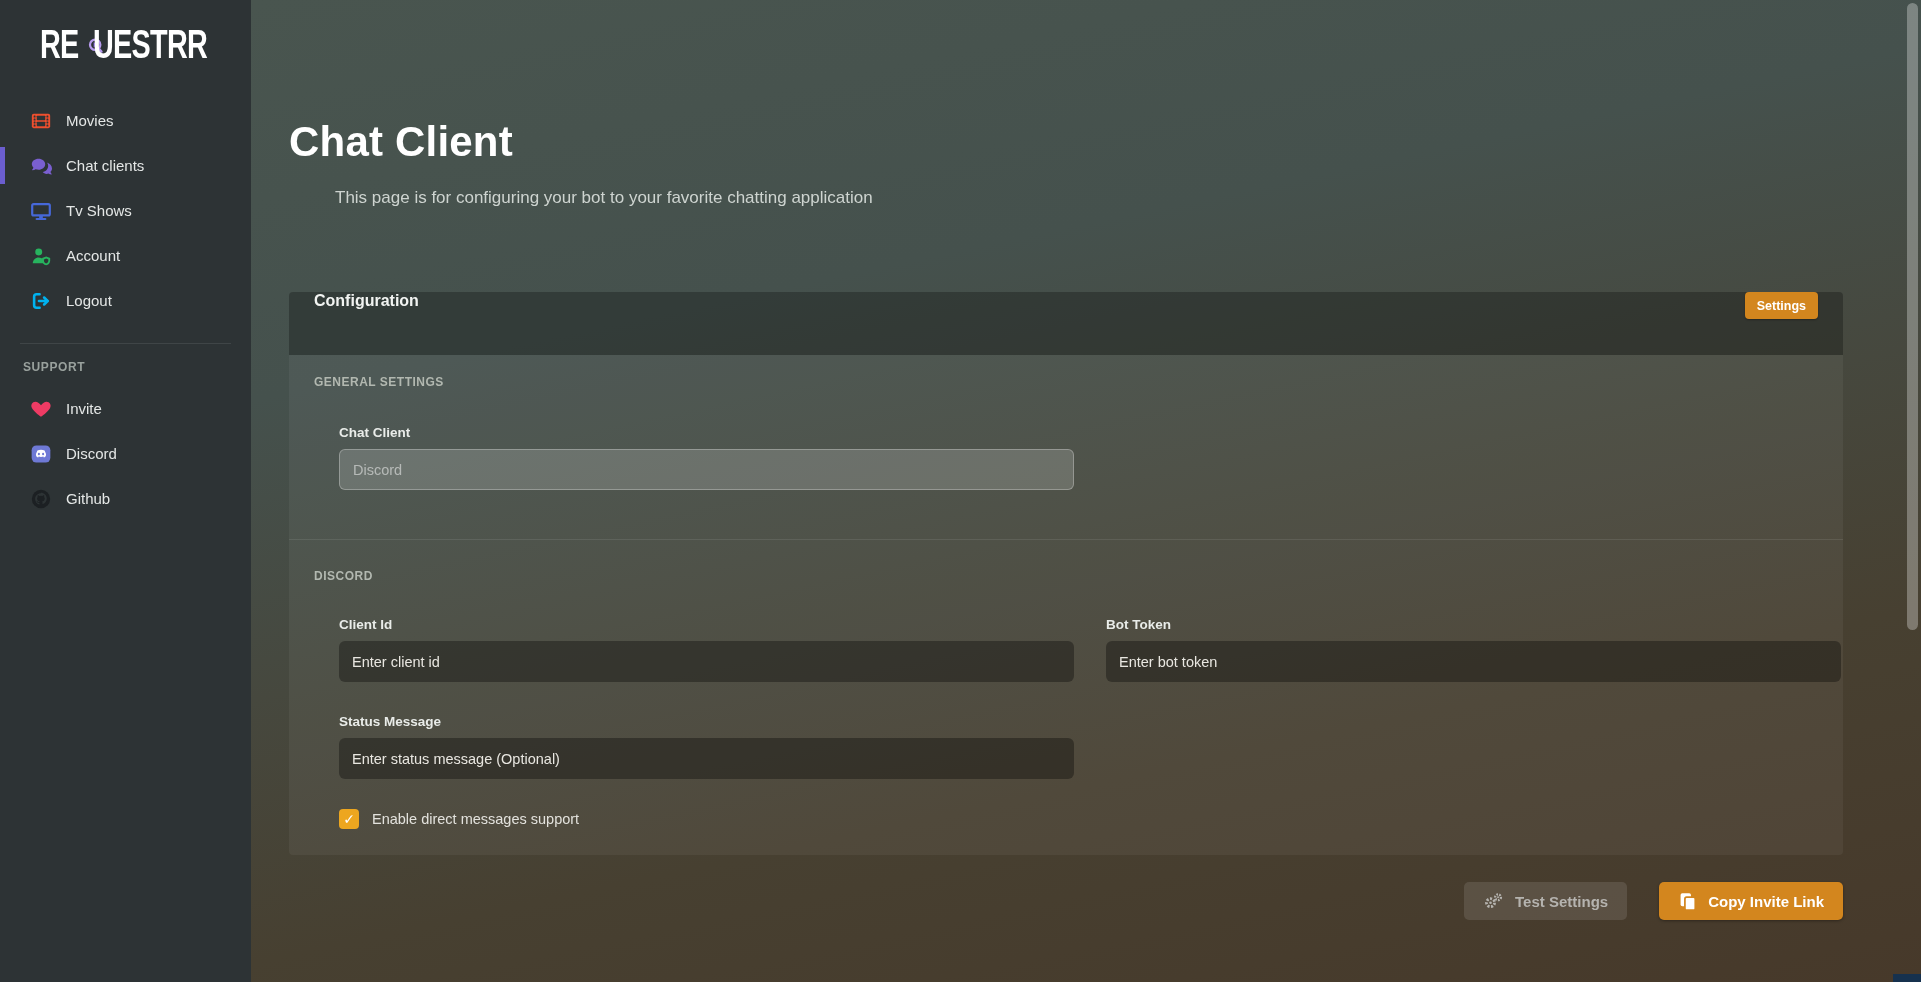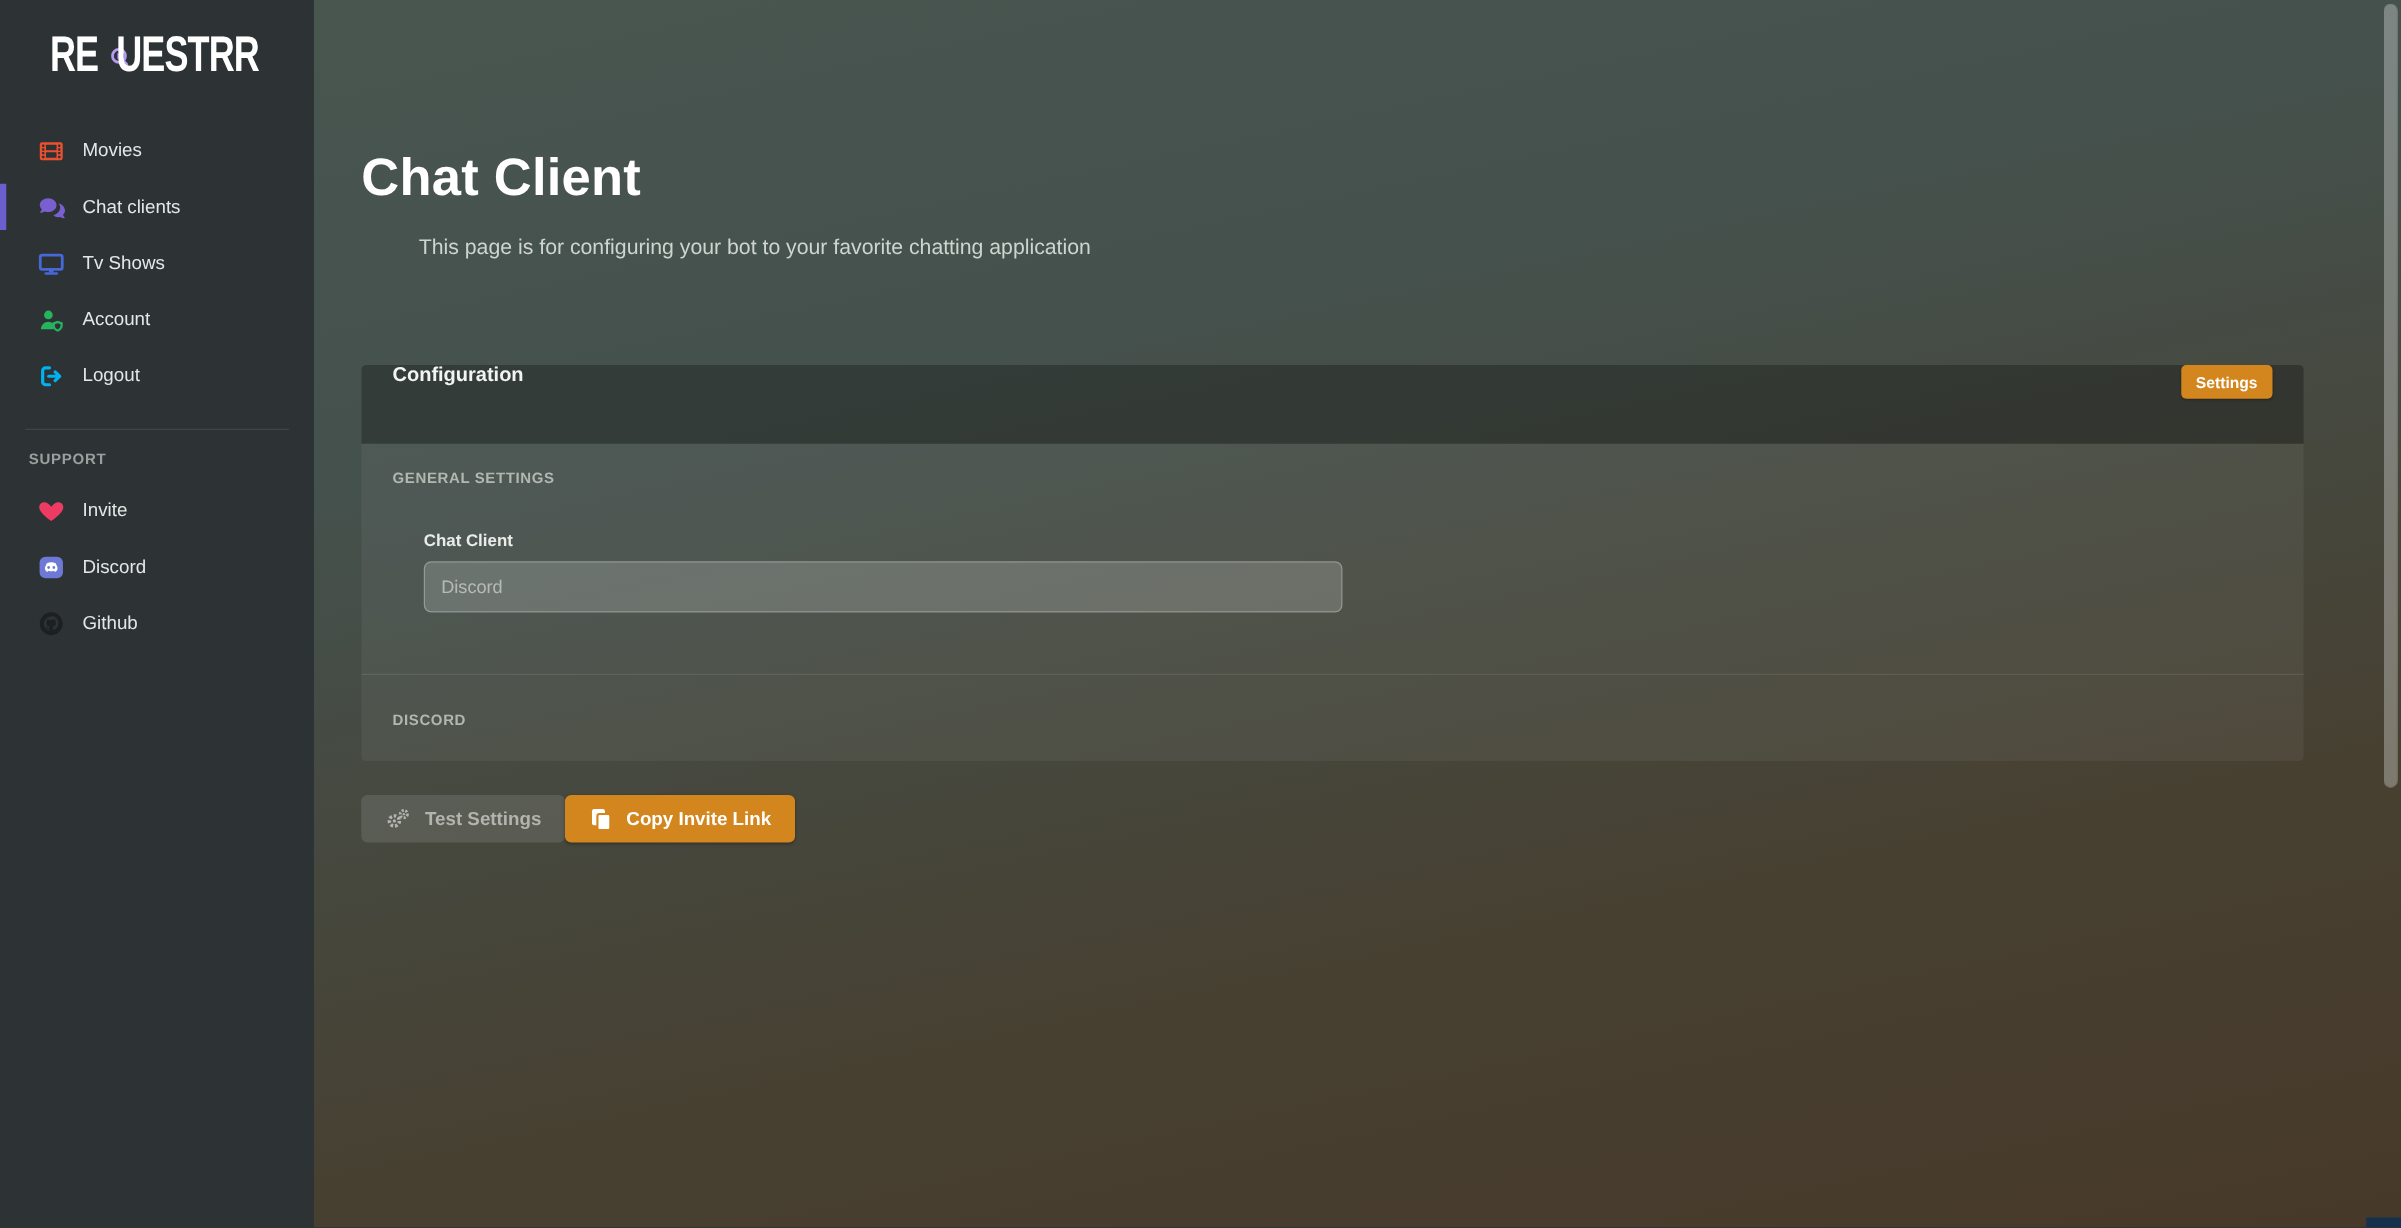--- a/index.html
+++ b/index.html
@@ -118,21 +118,21 @@
   .check-row input[type=checkbox]:checked { background:#eda61f; }
   .check-row input[type=checkbox]:checked::after {
     content:"✓"; font-family:"DejaVu Sans", sans-serif;
     position:absolute; left:0; right:0; top:0; bottom:0;
     display:flex; align-items:center; justify-content:center;
     color:#fff; font-size:14px; font-weight:700;
   }
   .check-lbl { margin-left:13px; font-size:14.5px; color:#e3e2dd; cursor:pointer; }
 
   
-  .actions { margin-top:27px; display:flex; justify-content:flex-start; }
+  .actions { margin-top:27px; display:flex; justify-content:flex-end; gap:32px; }
   .btn-action {
     height:38px; border-radius:5px; border:none; cursor:pointer;
     font-family:inherit; font-size:15px; font-weight:700;
     display:flex; align-items:center; gap:11px; padding:0 19px;
   }
   .btn-test { background:rgba(255,255,255,.11); color:#b5b3af; }
   .btn-copy { background:#d3861e; color:#fff; box-shadow:0 1px 3px rgba(0,0,0,.35); }
 
   
   .scroll-thumb {
@@ -269,20 +269,42 @@
 
         <div class="section-title">General Settings</div>
         <div class="section-content">
           <div class="field-label" style="margin-top:36px">Chat Client</div>
           <input class="select-like" disabled="" value="Discord" style="">
         </div>
 
         <div class="body-divider"></div>
 
         <div class="section-title discord-title">Discord</div>
+        <div class="section-content">
+          <div class="form-grid">
+            <div>
+              <div class="field-label">Client Id</div>
+              <input class="txt-input" type="text" placeholder="Enter client id" style="">
+            </div>
+            <div>
+              <div class="field-label">Bot Token</div>
+              <input class="txt-input" type="text" placeholder="Enter bot token" style="">
+            </div>
+          </div>
+
+          <div class="row-status">
+            <div class="field-label">Status Message</div>
+            <input class="txt-input" type="text" placeholder="Enter status message (Optional)" style="">
+          </div>
+
+          <div class="check-row">
+            <input type="checkbox" id="dmchk" checked="true" style="">
+            <label for="dmchk" class="check-lbl">Enable direct messages support</label>
+          </div>
+        </div>
 
       </div>
     </div>
 
     <div class="actions">
       <button class="btn-action btn-test">
         <span>
           <svg width="21" height="21" viewBox="0 0 24 24">
             <circle cx="8.6" cy="13.4" r="4.6" fill="none" stroke="#b5b3af" stroke-width="3.2" stroke-dasharray="2.4 1.7"></circle>
             <circle cx="8.6" cy="13.4" r="1.5" fill="#b5b3af"></circle>

